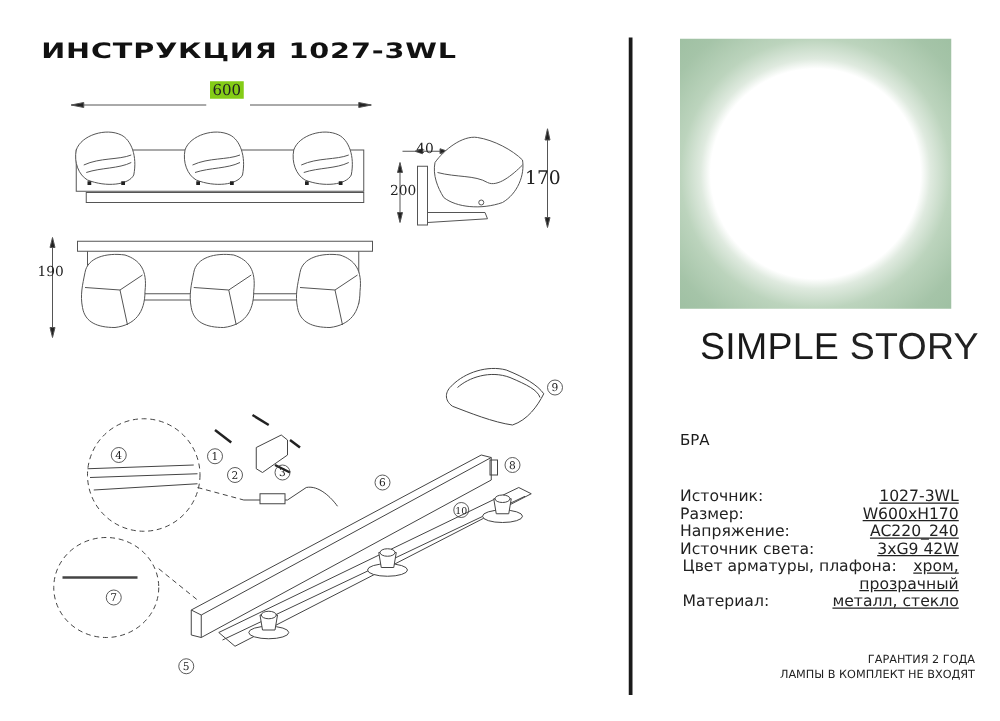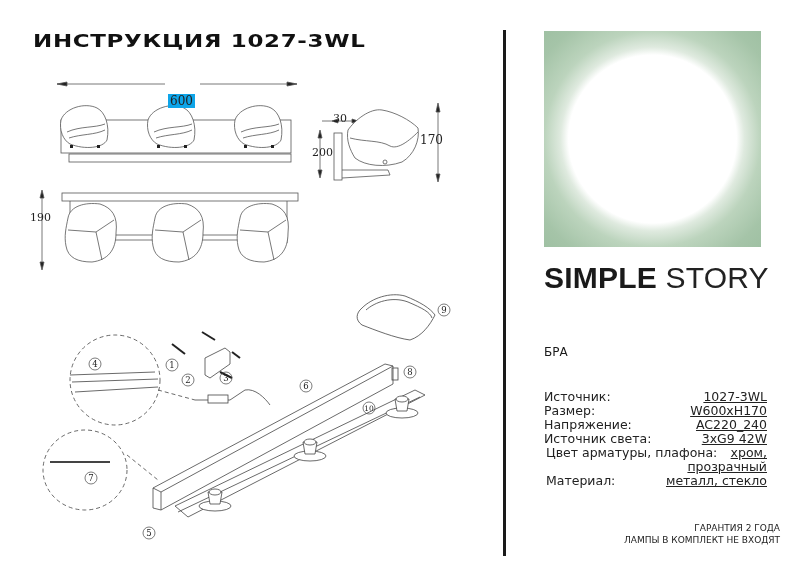--- a/index.html
+++ b/index.html
@@ -15,21 +15,21 @@
   }
   .divider { left: 503px; top: 30px; width: 3px; height: 526px; background: #1a1a1a; }
   .logo-box {
     left: 544px; top: 31px; width: 217px; height: 216px;
     background: radial-gradient(circle at 50% 50%, #ffffff 0px, #ffffff 84px, #dfeadf 92px, #bcd4bd 108px, #a5c4a8 135px, #9dbfa1 160px);
   }
   .brand {
     left: 544px; top: 261px; font-family: "Liberation Sans", sans-serif; font-size: 30px;
     letter-spacing: 0.2px; color: #1a1a1a;
   }
-  .brand .b1 { font-weight: bold; }
+  .brand .b1 { font-weight: normal; margin-left: 16px; }
   .brand .b2 { font-weight: normal; color: #222; }
   .type-label { left: 544px; top: 345px; font-size: 12px; font-weight: normal; }
   .spec-row { position: absolute; font-size: 12.5px; color: #222; font-family: "DejaVu Sans", sans-serif; }
   .spec-row .k { position: absolute; left: 0; white-space: nowrap; }
   .spec-row .v { position: absolute; right: 0; white-space: nowrap; text-align: right; text-decoration: underline; }
   .footer { position: absolute; left: 560px; width: 220px; text-align: right; font-size: 9px; color: #222; }
   .dim { position: absolute; font-family: "DejaVu Serif", serif; font-size: 12px; color: #222; }
   svg { position: absolute; overflow: visible; }
   .callout { font-family: "DejaVu Serif", serif; font-size: 9px; }
 </style>
@@ -60,21 +60,21 @@
     </g>
     <g fill="#222">
       <rect x="15" y="65" width="3" height="3"></rect>
         <rect x="42" y="65" width="3" height="3"></rect>
       <rect x="102" y="65" width="3" height="3"></rect>
         <rect x="129" y="65" width="3" height="3"></rect>
       <rect x="189" y="65" width="3" height="3"></rect>
         <rect x="216" y="65" width="3" height="3"></rect>
     </g>
   </svg>
-  <div class="dim" style="left:168px;top:94px;background:#0ea5e9;padding:0 2px">600</div>
+  <div class="dim" style="left:168px;top:65px;background:#84cc16;padding:0 2px">600</div>
 </div>
 
 <div>
   <svg width="140" height="90" style="left:310px;top:100px" viewBox="0 0 140 90">
     <g fill="none" stroke="#555" stroke-width="0.8">
 
       <line x1="12" y1="21" x2="48" y2="21"></line>
       <polygon points="22,21 28,19 28,23" fill="#222"></polygon>
       <polygon points="48,21 42,19 42,23" fill="#222"></polygon>
 
@@ -87,23 +87,23 @@
 
       <path d="M38,30 C45,20 60,8 72,10 C85,12 100,20 108,28 C110,40 104,55 92,62 C75,68 55,66 45,58 C40,50 36,40 38,30 Z" fill="#fff"></path>
       <path d="M40,38 C55,42 70,40 80,46 C88,50 100,40 108,32"></path>
       <circle cx="75" cy="62" r="2"></circle>
 
       <line x1="128" y1="8" x2="128" y2="78"></line>
       <polygon points="128,3 126,12 130,12" fill="#222"></polygon>
       <polygon points="128,82 126,74 130,74" fill="#222"></polygon>
     </g>
   </svg>
-  <div class="dim" style="left:333px;top:112px;font-size:11px">30</div>
+  <div class="dim" style="left:333px;top:112px;font-size:11px">40</div>
   <div class="dim" style="left:312px;top:146px;font-size:11px">200</div>
-  <div class="dim" style="left:420px;top:133px;font-size:12px">170</div>
+  <div class="dim" style="left:420px;top:133px;font-size:15px">170</div>
 </div>
 
 <div>
   <svg width="280" height="90" style="left:30px;top:188px" viewBox="0 0 280 90">
     <g fill="none" stroke="#555" stroke-width="0.8">
       <line x1="12" y1="6" x2="12" y2="78"></line>
       <polygon points="12,2 10,10 14,10" fill="#222"></polygon>
       <polygon points="12,82 10,74 14,74" fill="#222"></polygon>
       <rect x="32" y="5" width="236" height="8"></rect>
       <line x1="40" y1="13" x2="40" y2="45"></line>

